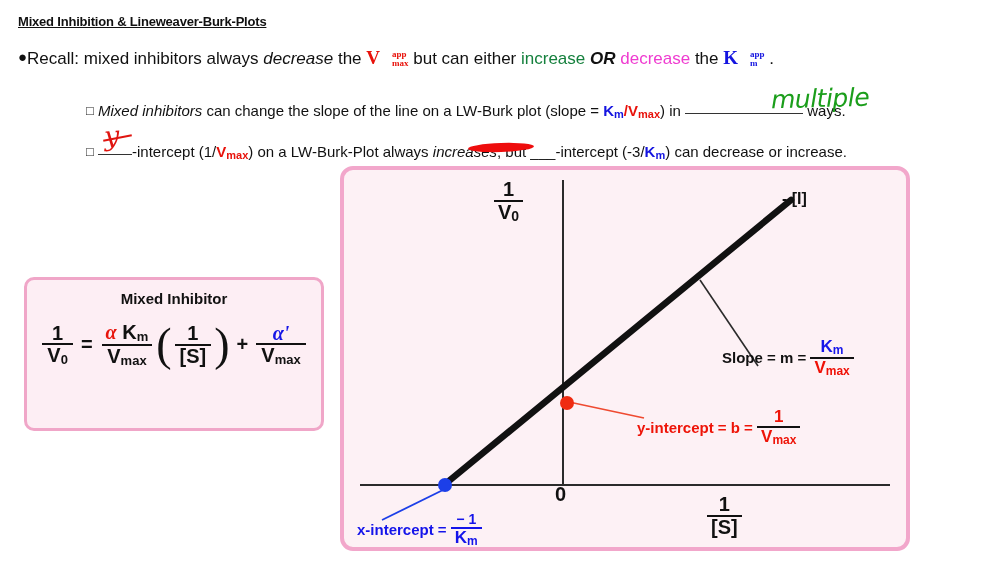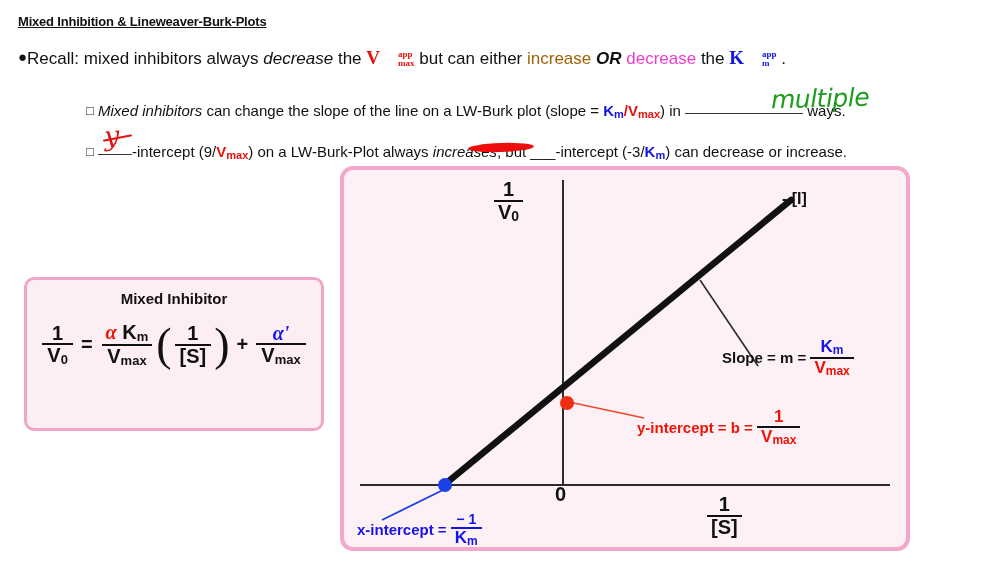--- a/index.html
+++ b/index.html
@@ -35,33 +35,33 @@
     white-space:nowrap;
     line-height:1;
     margin-top:13px;
   }
   .dot{font-size:15px;vertical-align:2px;}
   .sq{font-size:13px;vertical-align:1px;color:#222;}
   .it{font-style:italic;}
   .bld{font-weight:bold;}
   .red{color:#e8120b;}
   .blue{color:#1414e0;}
-  .green{color:#a16207;margin-top:8px;}
+  .green{color:#15803d;margin-top:8px;}
   .magenta{color:#ef3bd0;}
 
   
   .stack{
     display:inline-block;
     vertical-align:middle;
     font-size:9px;
     line-height:9px;
     text-align:left;
     font-weight:bold;
     font-family:"Liberation Serif", serif;
-    margin-left:18px;
+    margin-left:12px;
     position:relative;
     top:-1px;
   }
   .stack span{display:block;}
 
   .subs{font-size:11px;vertical-align:-2px;font-weight:bold;}
 
   
   .blank{
     display:inline-block;
@@ -212,21 +212,21 @@
 </div>
 
 <div class="abs bullet-l2" style="top:90px;">
   <span class="sq">□</span>
   <span class="it">Mixed inhibitors</span><span> can change the slope of the line on a LW-Burk plot (slope = </span><span class="bld blue">K</span><span class="bld blue subs">m</span><span class="bld red">/</span><span class="bld red">V</span><span class="bld red subs">max</span><span>) in </span><span class="blank" style="width:118px;"></span><span> ways.</span>
 </div>
 <div class="abs hand" id="hand-multiple">multiple</div>
 
 <div class="abs bullet-l2" style="top:131px;">
   <span class="sq">□</span>
-  <span class="blank" style="width:34px;"></span><span>-intercept (9/</span><span class="bld red">V</span><span class="bld red subs">max</span><span>) on a LW-Burk-Plot always </span><span class="it">increases</span><span>, but </span><span>___</span><span>-intercept (-3/</span><span class="bld blue">K</span><span class="bld blue subs">m</span><span>) can decrease or increase.</span>
+  <span class="blank" style="width:34px;"></span><span>-intercept (1/</span><span class="bld red">V</span><span class="bld red subs">max</span><span>) on a LW-Burk-Plot always </span><span class="it">increases</span><span>, but </span><span>___</span><span>-intercept (-3/</span><span class="bld blue">K</span><span class="bld blue subs">m</span><span>) can decrease or increase.</span>
 </div>
 <div class="abs hand" id="hand-y">y</div>
 <div class="abs" id="hand-y-strike"></div>
 <div class="abs" id="red-oval"></div>
 
 <div class="abs" id="eq-card">
   <div id="eq-title">
     <div>Mixed Inhibitor</div>
   </div>
   <div id="eq-body">

